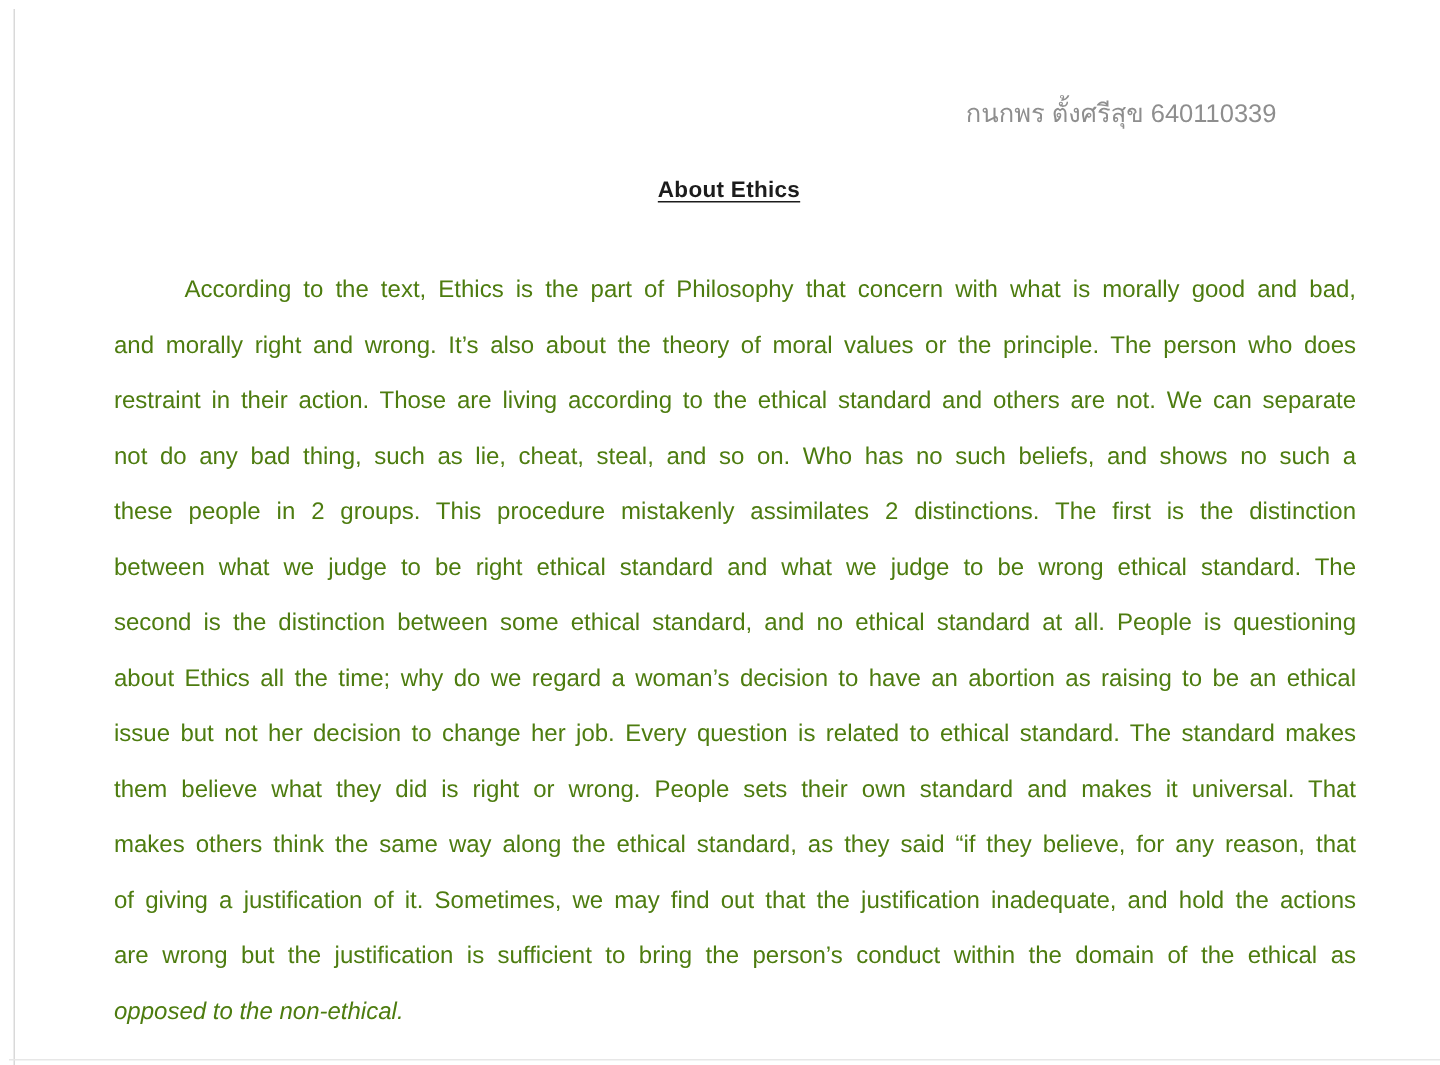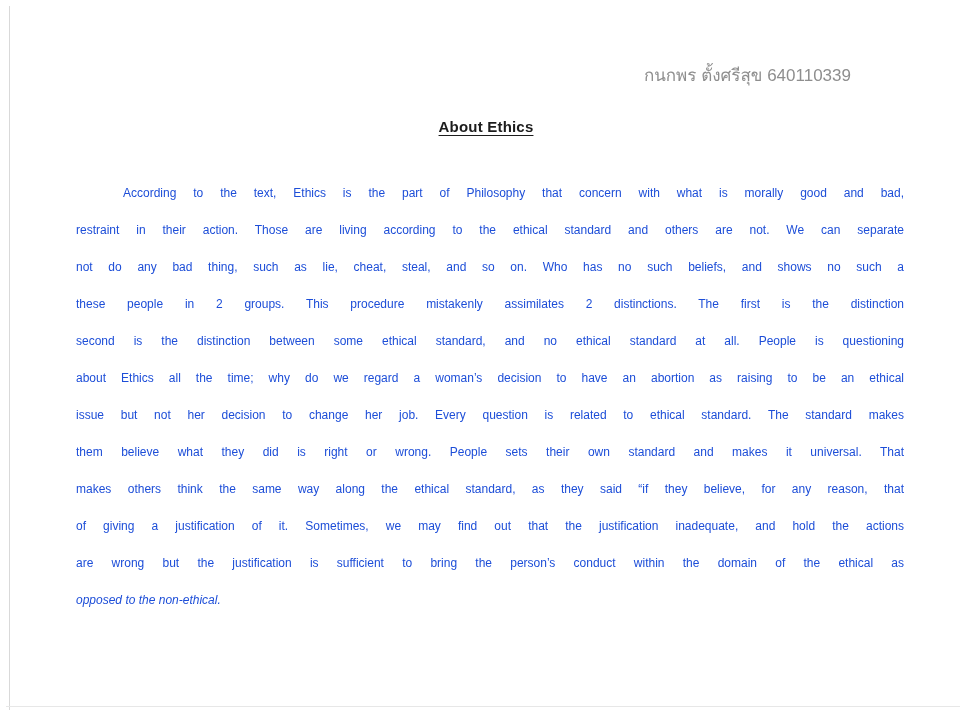--- a/index.html
+++ b/index.html
@@ -43,22 +43,22 @@
     color: #1c1c1c;
     text-decoration: underline;
     text-underline-offset: 3px;
     letter-spacing: 0.2px;
   }
   .essay-body {
     position: absolute;
     top: 168px;
     left: 68px;
     width: 832px;
-    font-size: 12px;
-    color: #1d4ed8;
+    font-size: 16px;
+    color: #4d7c0f;
   }
   .essay-line {
     height: 35px;
     line-height: 35px;
     overflow: hidden;
     text-align: justify;
     text-align-last: justify;
     white-space: normal;
   }
   .essay-line.first { text-indent: 47px; }
@@ -69,23 +69,25 @@
 
 <div class="page-left-edge"></div>
 <div class="page-bottom-edge"></div>
 
 <div class="student-header">กนกพร ตั้งศรีสุข 640110339</div>
 
 <h1 class="essay-title">About Ethics</h1>
 
 <div class="essay-body">
     <div class="essay-line first">According to the text, Ethics is the part of Philosophy that concern with what is morally good and bad,</div>
+    <div class="essay-line">and morally right and wrong. It’s also about the theory of moral values or the principle. The person who does</div>
     <div class="essay-line">restraint in their action. Those are living according to the ethical standard and others are not. We can separate</div>
     <div class="essay-line">not do any bad thing, such as lie, cheat, steal, and so on. Who has no such beliefs, and shows no such a</div>
     <div class="essay-line">these people in 2 groups. This procedure mistakenly assimilates 2 distinctions. The first is the distinction</div>
+    <div class="essay-line">between what we judge to be right ethical standard and what we judge to be wrong ethical standard. The</div>
     <div class="essay-line">second is the distinction between some ethical standard, and no ethical standard at all. People is questioning</div>
     <div class="essay-line">about Ethics all the time; why do we regard a woman’s decision to have an abortion as raising to be an ethical</div>
     <div class="essay-line">issue but not her decision to change her job. Every question is related to ethical standard. The standard makes</div>
     <div class="essay-line">them believe what they did is right or wrong. People sets their own standard and makes it universal. That</div>
     <div class="essay-line">makes others think the same way along the ethical standard, as they said “if they believe, for any reason, that</div>
     <div class="essay-line">of giving a justification of it. Sometimes, we may find out that the justification inadequate, and hold the actions</div>
     <div class="essay-line">are wrong but the justification is sufficient to bring the person’s conduct within the domain of the ethical as</div>
     <div class="essay-line last">opposed to the non-ethical.</div>
   </div>
 

